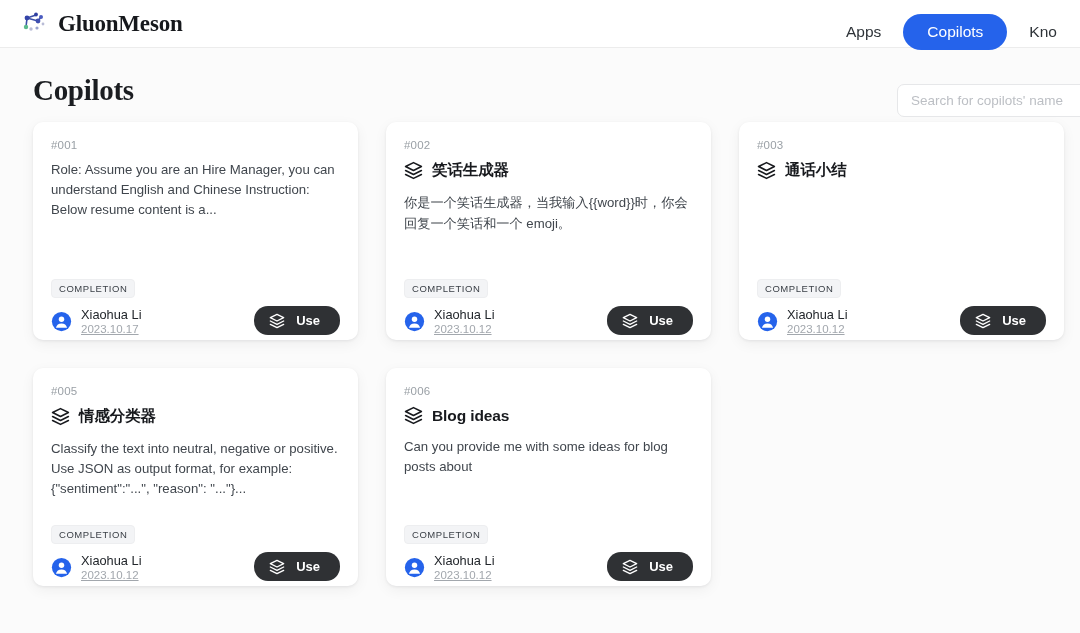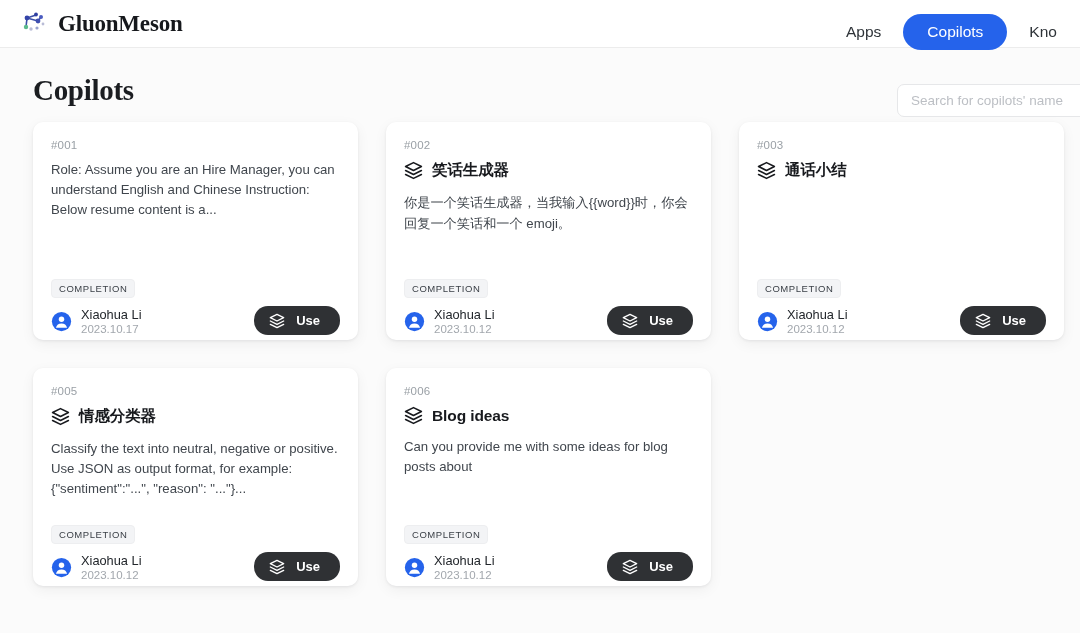--- a/index.html
+++ b/index.html
@@ -153,21 +153,21 @@
     justify-content: space-between;
   }
   .author {
     display: flex;
     align-items: center;
     gap: 9px;
   }
   .avatar { width: 21px; height: 21px; flex: none; display: block; }
   .author-text { display: flex; flex-direction: column; gap: 1px; }
   .author-name { font-size: 12.8px; color: #22262b; }
-  .author-date { font-size: 11.5px; color: #a2a7ad; }
+  .author-date { font-size: 11.5px; color: #a2a7ad; text-decoration: underline; }
   .use-btn {
     background: #2f3134;
     color: #ffffff;
     border: none;
     border-radius: 14px;
     height: 29px;
     padding: 0 20px 0 15px;
     display: flex;
     align-items: center;
     gap: 11px;

